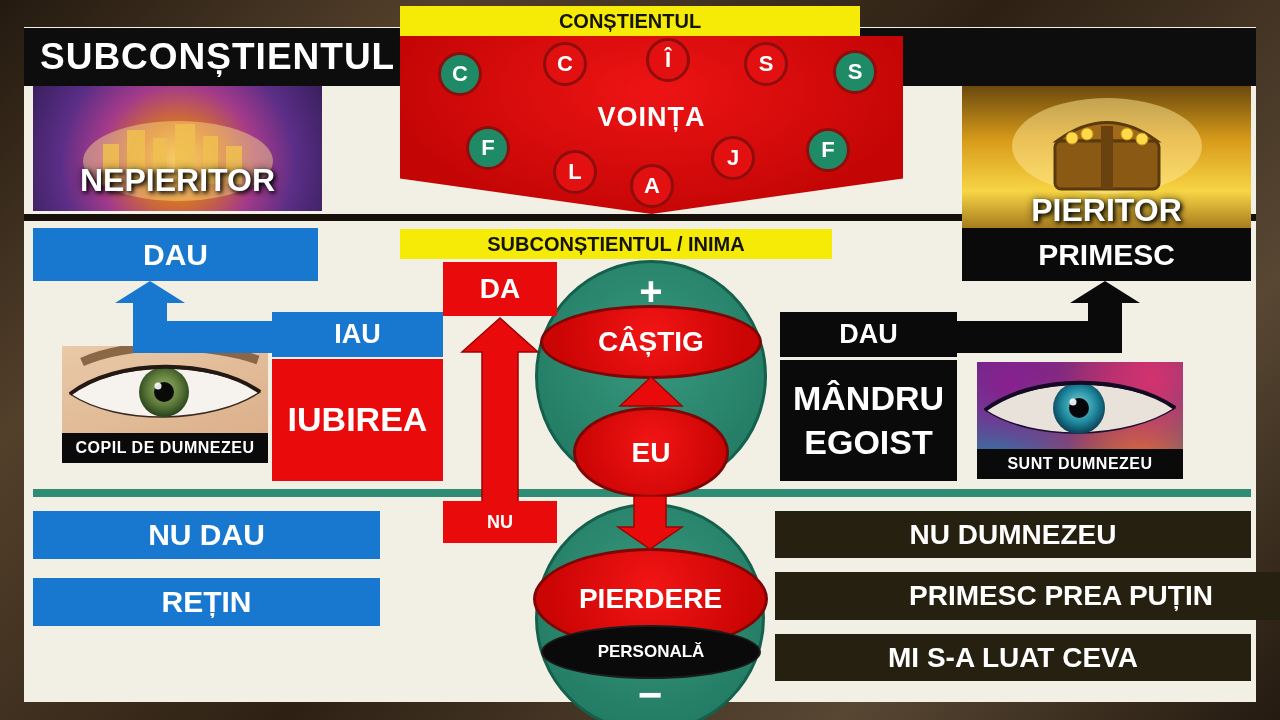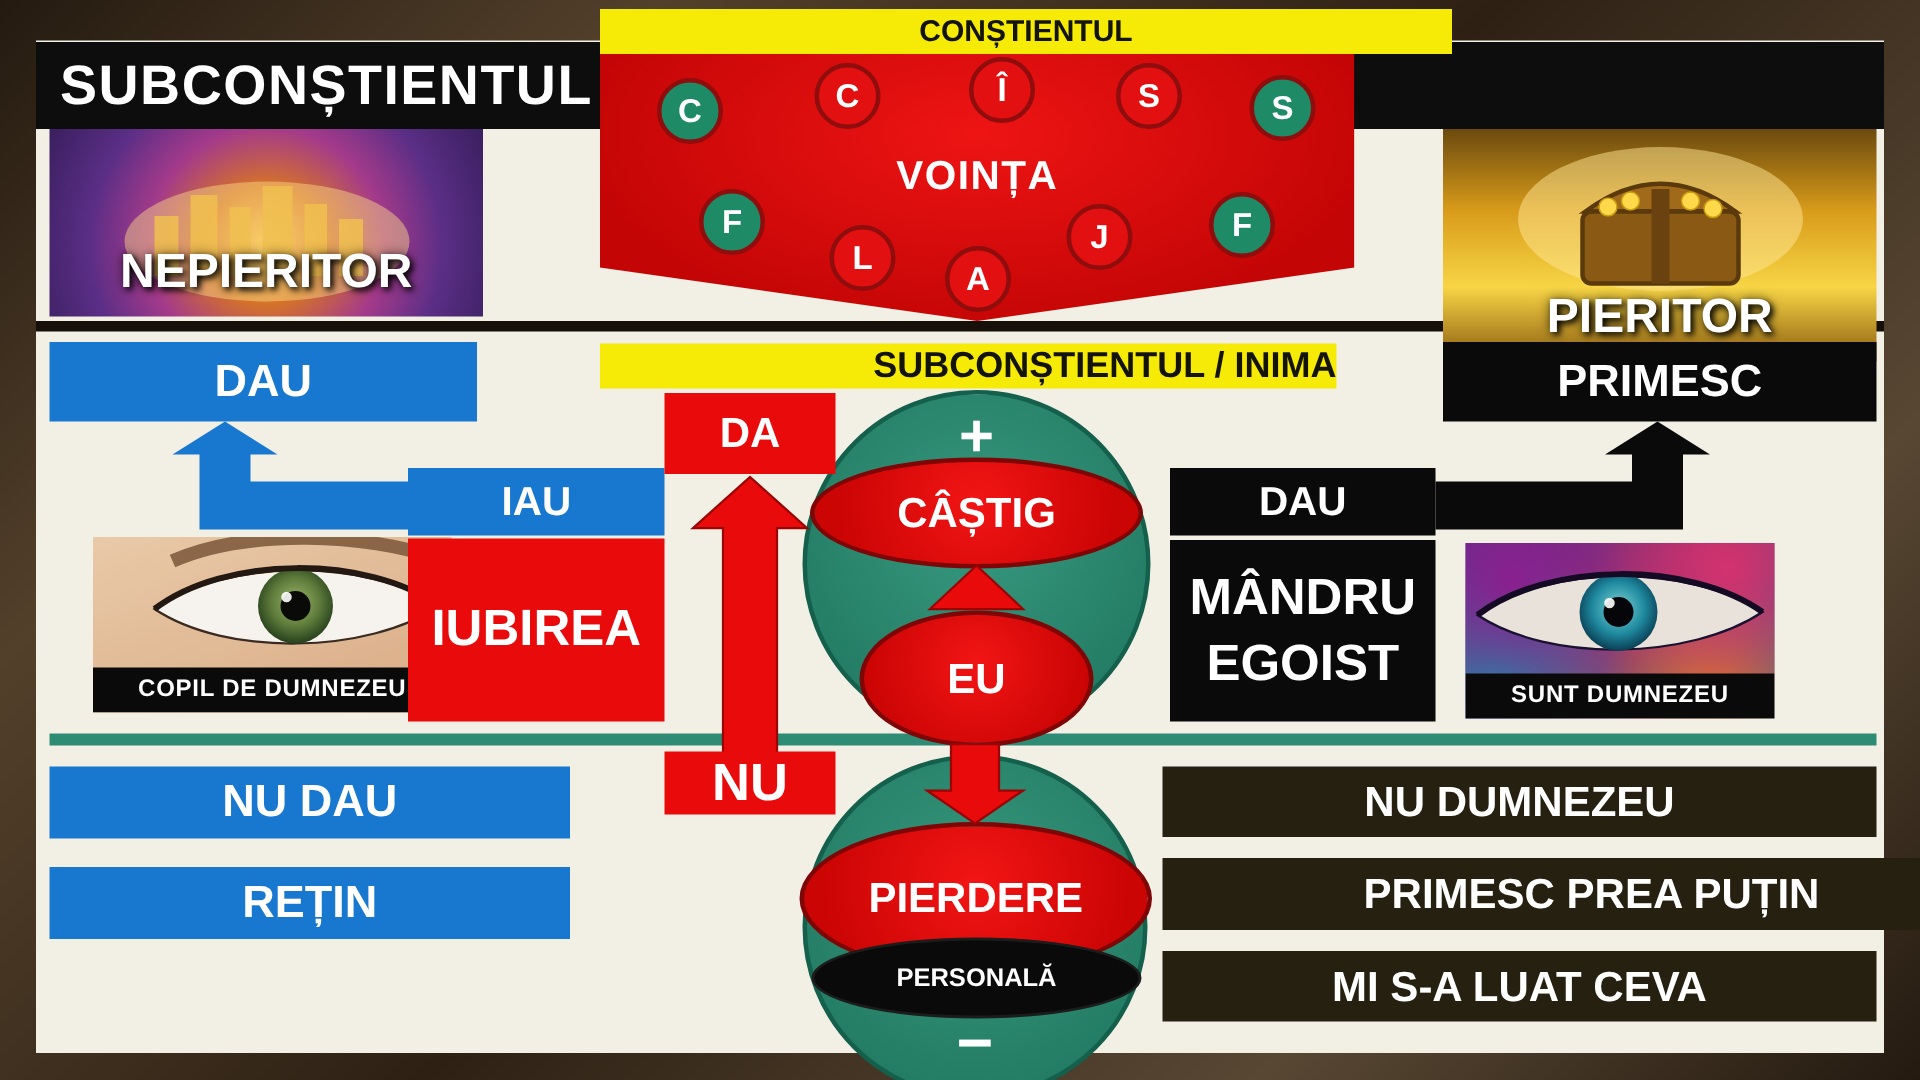--- a/index.html
+++ b/index.html
@@ -36,21 +36,21 @@
   .caption-big{position:absolute;left:0;right:0;bottom:12px;text-align:center;color:#fff;
     font-size:32px;font-weight:bold;text-shadow:2px 2px 4px #000,0 0 8px rgba(0,0,0,.6);}
   .imglabel{position:absolute;left:0;right:0;bottom:0;height:30px;background:#0a0a0a;color:#fff;
     font-size:16px;font-weight:bold;display:flex;align-items:center;justify-content:center;
     letter-spacing:.5px;}
   #nepieritor-bg{left:33px;top:86px;width:289px;height:125px;
     background:radial-gradient(circle at 50% 62%,#f7c04a 0%,#d4722a 24%,#a43a8a 48%,#5a2e86 72%,#3a1f5e 100%);}
   #pieritor-bg{left:962px;top:86px;width:289px;height:155px;
     background:linear-gradient(180deg,#6b4a0e 0%,#d89b1a 35%,#f7d545 68%,#8a5c10 100%);}
   .eyepanel{width:206px;height:117px;z-index:1;}
-  #left-eye{left:62px;top:358px;background:linear-gradient(160deg,#e9c9a8,#d9ab85);padding-left:33px;}
+  #left-eye{left:62px;top:346px;background:linear-gradient(160deg,#e9c9a8,#d9ab85);}
   #right-eye{left:977px;top:362px;
     background:radial-gradient(circle at 15% 20%,#8a1f8f,transparent 40%),
       radial-gradient(circle at 85% 15%,#d4326e,transparent 45%),
       radial-gradient(circle at 80% 85%,#e2762a,transparent 40%),
       radial-gradient(circle at 10% 80%,#2a7fa8,transparent 45%),
       linear-gradient(135deg,#5c2d8a 0%,#9c2f6e 50%,#2e6e8a 100%);}
   .circle-teal{border-radius:50%;box-sizing:border-box;border:3px solid #14604c;
     background:radial-gradient(circle at 50% 40%,#37997f 0%,#227a62 80%);z-index:2;}
   #circle-top{left:535px;top:260px;width:232px;height:232px;}
   #circle-bottom{left:535px;top:503px;width:230px;height:230px;}
@@ -75,21 +75,21 @@
 <div id="stage">
   <div id="canvas" class="abs"></div>
 
   <div id="topbar" class="abs">
     <span id="main-title">SUBCONȘTIENTUL</span>
   </div>
 
   <div id="blackline" class="abs"></div>
   <div id="tealline" class="abs"></div>
 
-  <div class="abs yellowbar z3" style="left:400px;top:6px;width:568px;height:30px;font-size:20px;">
+  <div class="abs yellowbar z3" style="left:400px;top:6px;width:460px;height:30px;font-size:20px;">
     <span>CONȘTIENTUL</span>
   </div>
 
   <div id="shield" class="abs">
     <span class="lc green" style="left:38px;top:16px">C</span>
     <span class="lc red" style="left:143px;top:6px">C</span>
     <span class="lc red" style="left:246px;top:2px">Î</span>
     <span class="lc red" style="left:344px;top:6px">S</span>
     <span class="lc green" style="left:433px;top:14px">S</span>
     <span class="lc green" style="left:66px;top:90px">F</span>
@@ -124,21 +124,21 @@
       <g fill="#ffd94a" stroke="#c89a10">
         <circle cx="110" cy="52" r="6"></circle>
           <circle cx="125" cy="48" r="6"></circle>
         <circle cx="165" cy="48" r="6"></circle>
           <circle cx="180" cy="53" r="6"></circle>
       </g>
     </svg>
     <div class="caption-big">PIERITOR</div>
   </div>
 
-  <div class="abs yellowbar z3" style="left:400px;top:229px;width:491px;height:30px;font-size:24px;justify-content:flex-end;">
+  <div class="abs yellowbar z3" style="left:400px;top:229px;width:432px;height:30px;font-size:20px;">
     <span>SUBCONȘTIENTUL / INIMA</span>
   </div>
 
   <div class="abs box blue z2" style="left:33px;top:228px;width:285px;height:53px;font-size:30px;">
     <span>DAU</span>
   </div>
   <div class="abs box blue z2" style="left:272px;top:312px;width:171px;height:45px;font-size:27px;">
     <span>IAU</span>
   </div>
   <div class="abs box redbox z2" style="left:272px;top:359px;width:171px;height:122px;font-size:34px;">
@@ -189,21 +189,21 @@
   </div>
 
   <div class="abs box blackbox z2" style="left:780px;top:360px;width:177px;height:121px;font-size:34px;flex-direction:column;gap:8px;">
     <span>MÂNDRU</span>
     <span>EGOIST</span>
   </div>
 
   <div class="abs box redbox z5" style="left:443px;top:262px;width:114px;height:54px;font-size:28px;">
     <span>DA</span>
   </div>
-  <div class="abs box redbox z5" style="left:443px;top:501px;width:114px;height:42px;font-size:35px;">
+  <div class="abs box redbox z5" style="left:443px;top:501px;width:114px;height:42px;font-size:18px;">
     <span>NU</span>
   </div>
 
   <div id="circle-top" class="abs circle-teal">
     <span class="sign" style="top:6px;font-size:40px;">+</span>
   </div>
   <div id="circle-bottom" class="abs circle-teal">
     <span class="sign" style="top:165px;font-size:42px;">−</span>
   </div>
 

